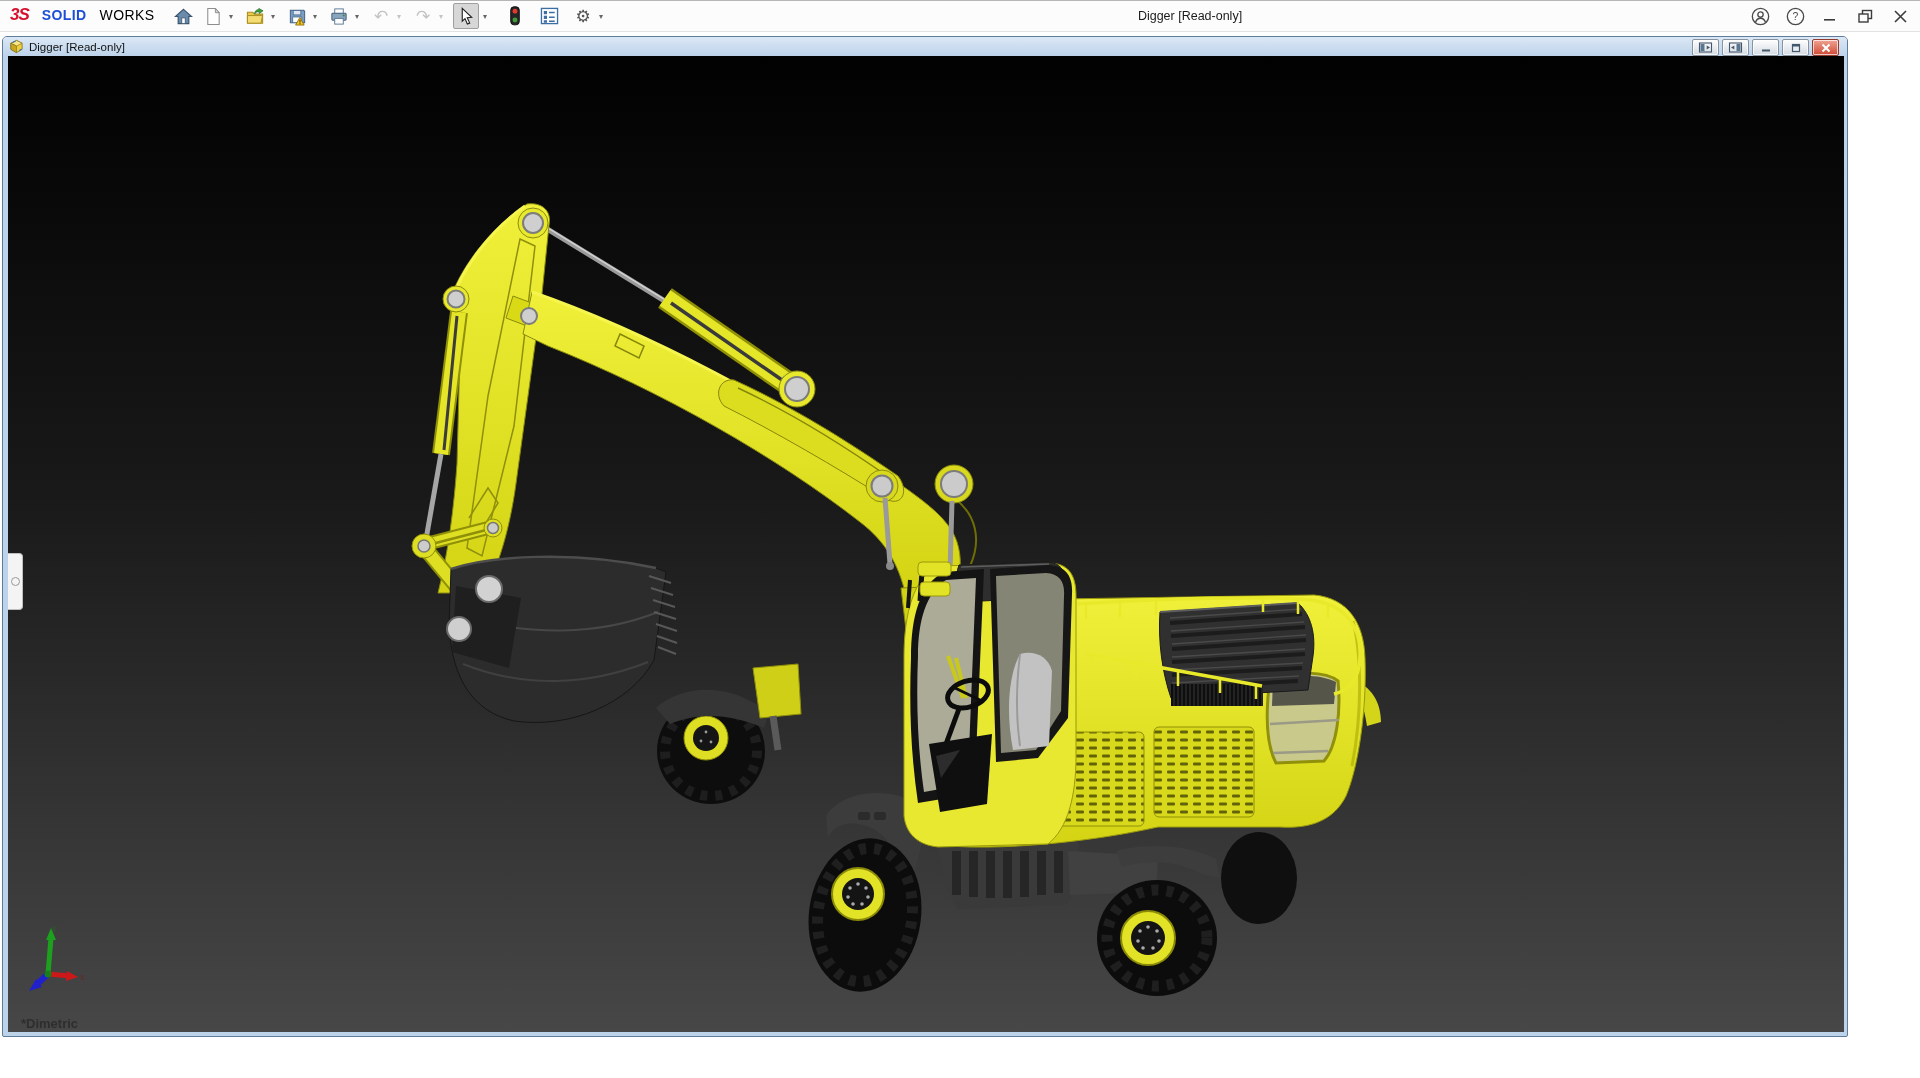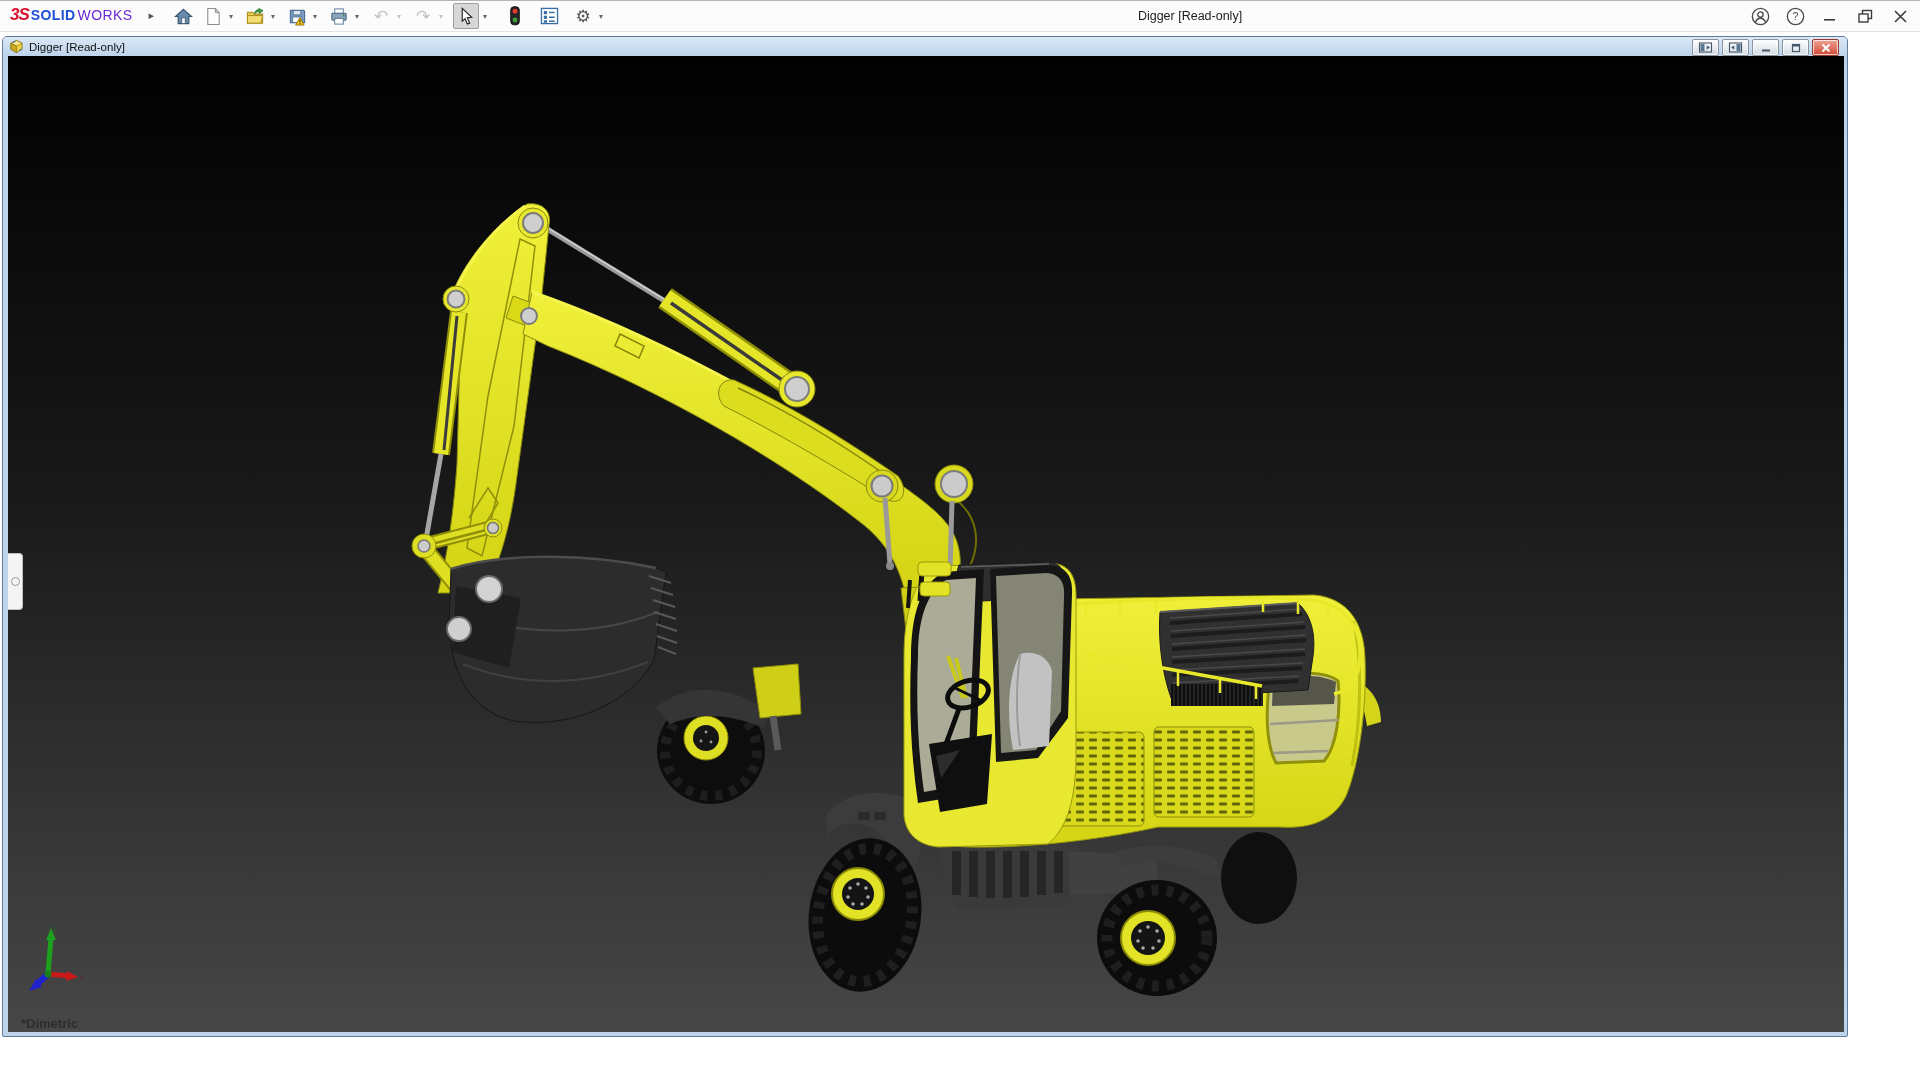--- a/index.html
+++ b/index.html
@@ -1,21 +1,21 @@
 <!DOCTYPE html>
 <html><head>
 <meta charset="utf-8">
 <style>
   html,body{margin:0;padding:0;background:#fff;font-family:"Liberation Sans",sans-serif;}
   #stage{position:relative;width:1920px;height:1078px;overflow:hidden;background:#ffffff;}
 
   
   .header{position:absolute;left:0;top:0;width:1920px;height:30px;background:#fcfcfc;
           border-top:1px solid #b6b6b6;border-bottom:1px solid #e2e2e2;}
-  .brand{position:absolute;left:10px;top:4px;display:flex;align-items:center;gap:2px;}
+  .brand{position:absolute;left:10px;top:4px;display:flex;align-items:center;gap:13px;}
   .brand .mark{font-style:italic;font-weight:bold;font-size:17px;letter-spacing:-1px;}
   .brand .nm{font-size:14px;font-weight:bold;letter-spacing:.4px;}
   .brand .nm-light{font-size:14px;font-weight:normal;letter-spacing:.4px;}
   .brand-arrow{margin-left:14px;color:#555;font-size:11px;}
   .tools{position:absolute;left:165px;top:0;height:30px;display:flex;align-items:center;}
   .tool{display:flex;align-items:center;justify-content:center;width:24px;height:24px;margin-left:6px;border-radius:2px;}
   .tool.active{background:#d7d7d7;border:1px solid #9f9f9f;}
   .caret{font-size:8px;color:#666;margin:0 1px 0 1px;width:10px;text-align:center;}
   .caret.dis{color:#c4c4c4;}
   .glyph-dis{color:#c3c3c3;font-size:17px;line-height:1;}
@@ -42,21 +42,21 @@
   .scene{position:absolute;left:0;top:0;}
 </style>
 </head>
 <body>
 <div id="stage">
 
   <div class="header">
     <div class="brand">
       <span class="mark" style="color:#d6102d">3S</span>
       <span class="nm" style="color:#1d4ed8">SOLID</span>
-      <span class="nm-light" style="color:#6d28d9">WORKS</span>
+      <span class="nm-light" style="color:#000000">WORKS</span>
       <span class="brand-arrow">▸</span>
     </div>
 
     <div class="tools">
       <div class="tool">
         <svg width="19" height="19" viewBox="0 0 20 20">
           <path d="M10 2.5 L18.5 10 H15.6 V17.5 H4.4 V10 H1.5 Z" fill="#6b8bac" stroke="#38536f" stroke-width="1.2"></path>
           <rect x="8.2" y="11.5" width="3.6" height="6" fill="#fff" stroke="#38536f" stroke-width=".8"></rect>
           </svg>
       </div>

